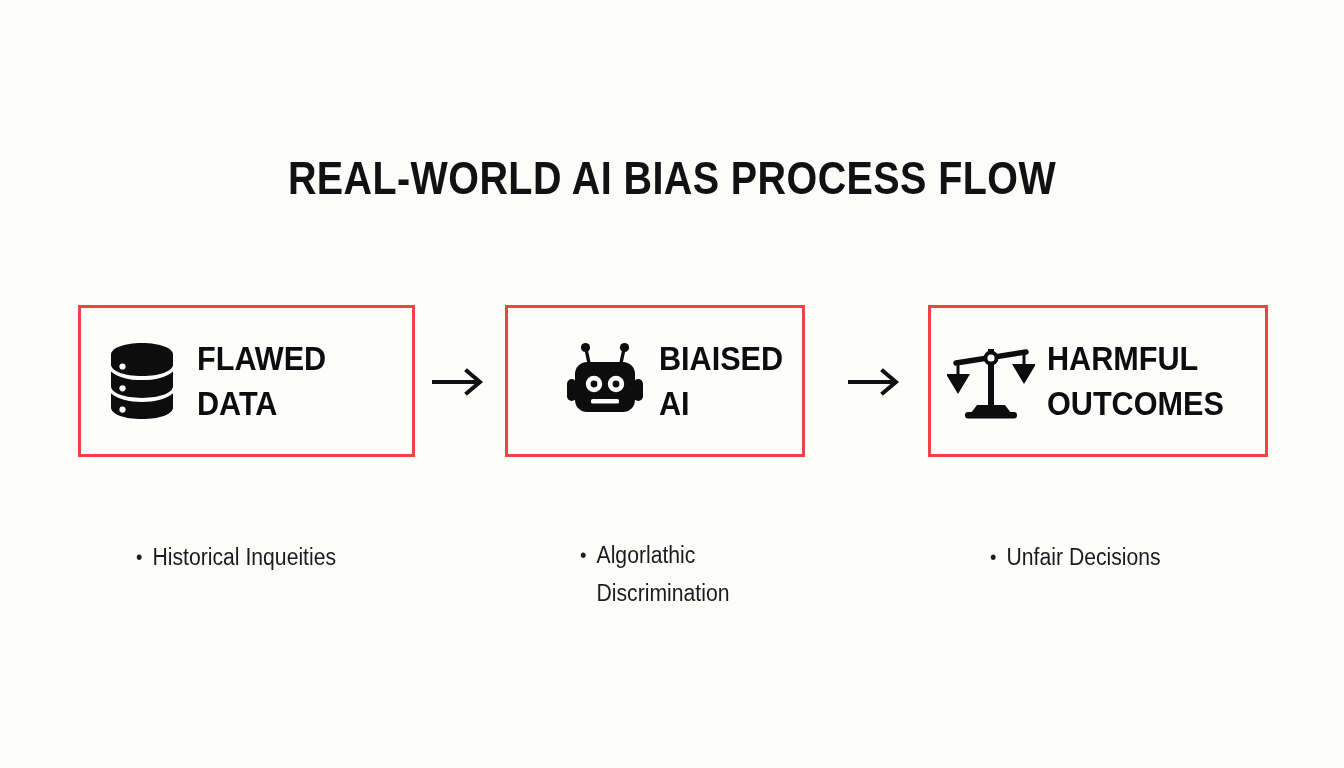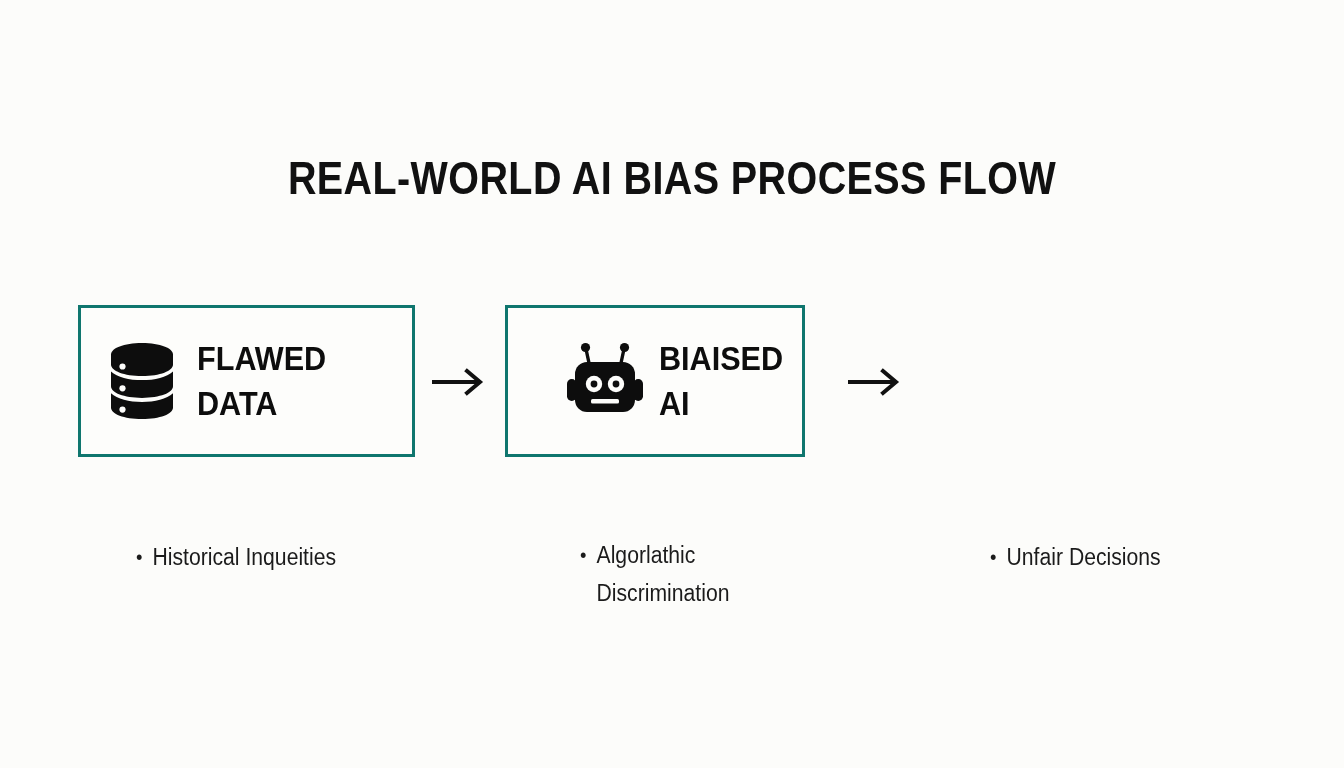--- a/index.html
+++ b/index.html
@@ -45,21 +45,21 @@
     left: 78px;
     width: 1190px;
     height: 152px;
   }
 
   .node {
     position: absolute;
     top: 0;
     height: 152px;
     box-sizing: border-box;
-    border: 3px solid #0f766e;
+    border: 3px solid #ef4444;
     background: #fdfdfb;
     display: flex;
     flex-direction: row;
     align-items: center;
   }
 
   .node-1 { left: 0px;   width: 337px; }
   .node-2 { left: 427px; width: 300px; padding-left: 37px; }
   .node-3 { left: 850px; width: 340px; }
 
@@ -185,20 +185,48 @@
 AI</div>
     </div>
 
     <div class="arrow arrow-2">
       <svg width="60" height="30" viewBox="0 0 60 30" aria-hidden="true">
         <line x1="2" y1="15" x2="48" y2="15" stroke="#111111" stroke-width="4"></line>
         <polyline points="37,4 50,15 37,26" fill="none" stroke="#111111" stroke-width="4" stroke-linecap="square" stroke-linejoin="miter"></polyline>
       </svg>
     </div>
 
+    <div class="node node-3">
+      <div class="icon-slot">
+        <svg width="88" height="80" viewBox="0 0 88 80" aria-hidden="true">
+          <g fill="#0d0d0d" stroke="#0d0d0d">
+
+            <line x1="9" y1="22" x2="79" y2="11" stroke-width="5.5" stroke-linecap="round" fill="none"></line>
+
+            <rect x="41" y="8" width="6" height="58" stroke="none"></rect>
+
+            <path d="M24 72 L64 72 L58 64 L30 64 Z" stroke="none"></path>
+            <rect x="18" y="71" width="52" height="6.5" rx="3" stroke="none"></rect>
+
+            <line x1="11" y1="22" x2="11" y2="33" stroke-width="3" fill="none"></line>
+
+            <line x1="77" y1="12" x2="77" y2="23" stroke-width="3" fill="none"></line>
+
+            <path d="M-1 33 L23 33 L11 53 Z" stroke="none"></path>
+
+            <path d="M65 23 L89 23 L77 43 Z" stroke="none"></path>
+          </g>
+
+          <circle cx="44" cy="17" r="7.5" fill="#0d0d0d"></circle>
+          <circle cx="44" cy="17" r="3.6" fill="#fdfdfb"></circle>
+        </svg>
+      </div>
+      <div class="node-label">HARMFUL
+OUTCOMES</div>
+    </div>
 
   </div>
 
   <div class="caption caption-1">
     <span class="bullet">•</span><span class="caption-text">Historical Inqueities</span>
   </div>
 
   <div class="caption caption-2">
     <span class="bullet">•</span><span class="caption-text">Algorlathic
 Discrimination</span>

